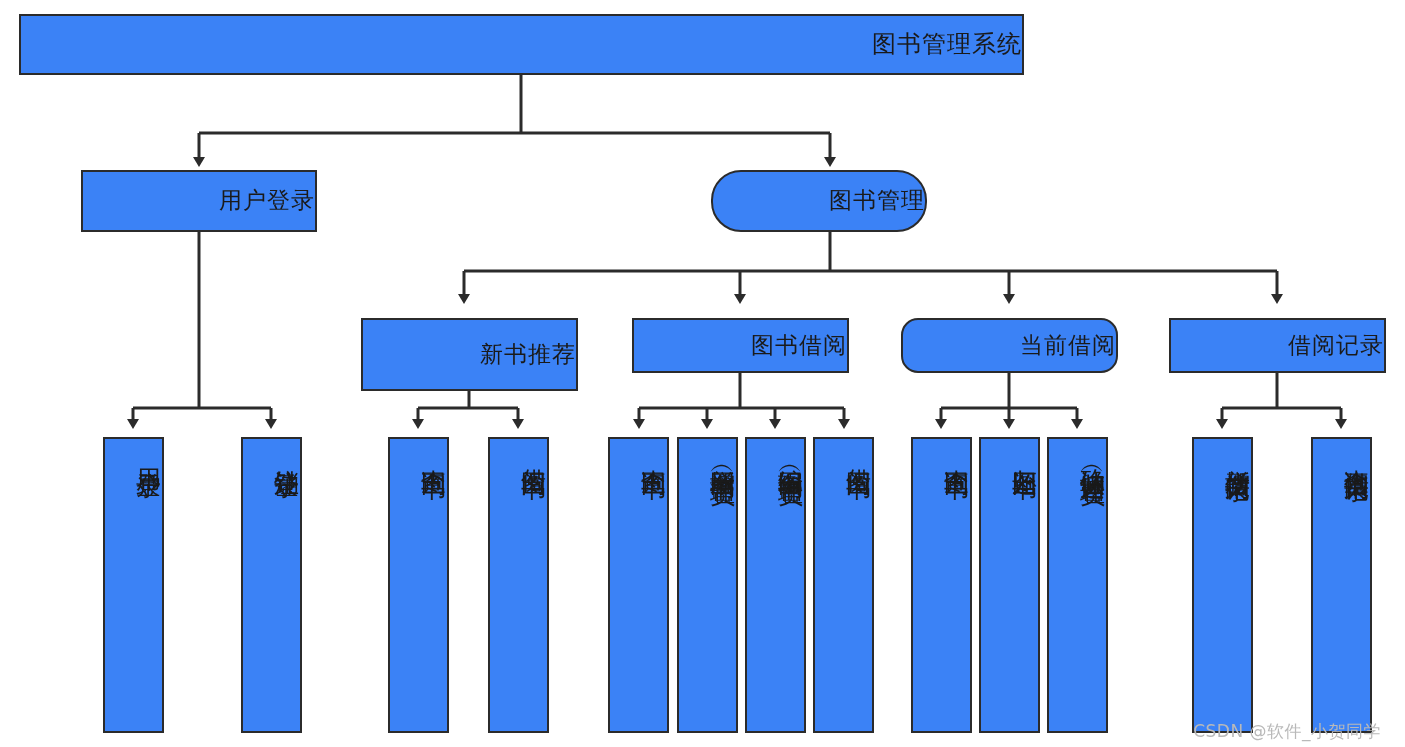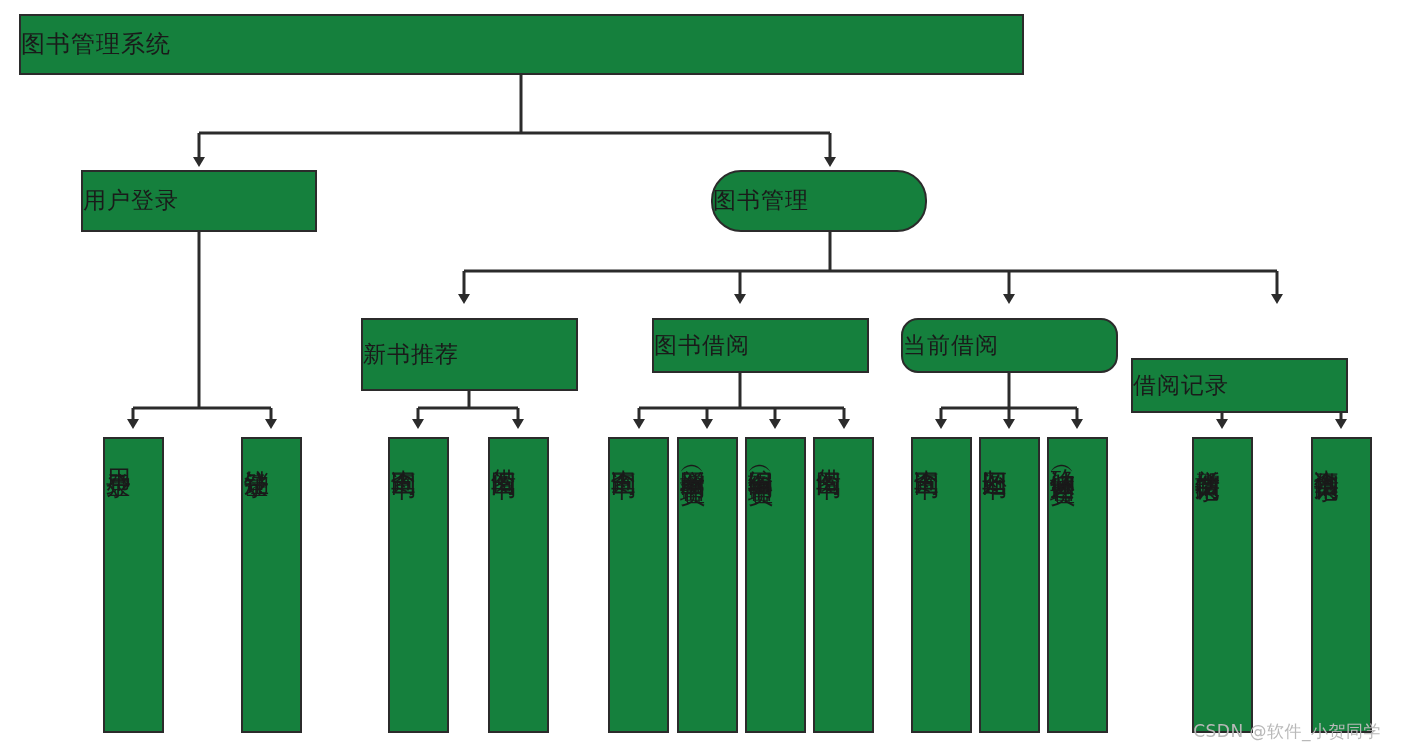--- a/index.html
+++ b/index.html
@@ -22,25 +22,25 @@
     position: absolute;
     left: 0;
     top: 0;
     width: 1405px;
     height: 747px;
     pointer-events: none;
   }
   .node {
     position: absolute;
     box-sizing: border-box;
-    background: #15803d;
+    background: #3b82f6;
     border: 2px solid #2b2b2b;
     display: flex;
     align-items: center;
-    justify-content: flex-start;
+    justify-content: flex-end;
     color: #1a1a1a;
   }
   .node.horiz {
     font-size: 23px;
     letter-spacing: 1px;
     line-height: 1.1;
   }
   .node.root {
     font-size: 24px;
   }
@@ -133,29 +133,29 @@
   </div>
 
   <div class="node horiz" style="left:711px; top:170px; width:216px; height:62px;border-radius:30px;">
     <span>图书管理</span>
   </div>
 
   <div class="node horiz" style="left:361px; top:318px; width:217px; height:73px;">
     <span>新书推荐</span>
   </div>
 
-  <div class="node horiz" style="left:652px; top:318px; width:217px; height:55px;">
+  <div class="node horiz" style="left:632px; top:318px; width:217px; height:55px;">
     <span>图书借阅</span>
   </div>
 
   <div class="node horiz" style="left:901px; top:318px; width:217px; height:55px;border-radius:17px;">
     <span>当前借阅</span>
   </div>
 
-  <div class="node horiz" style="left:1131px; top:318px; width:217px; height:55px;margin-top:40px;">
+  <div class="node horiz" style="left:1169px; top:318px; width:217px; height:55px;">
     <span>借阅记录</span>
   </div>
 
   <div class="node vert" style="left:103px; top:437px; width:61px; height:296px;">
     <span class="vert-text">用户登录</span>
   </div>
 
   <div class="node vert" style="left:241px; top:437px; width:61px; height:296px;">
     <span class="vert-text">注销登录</span>
   </div>

